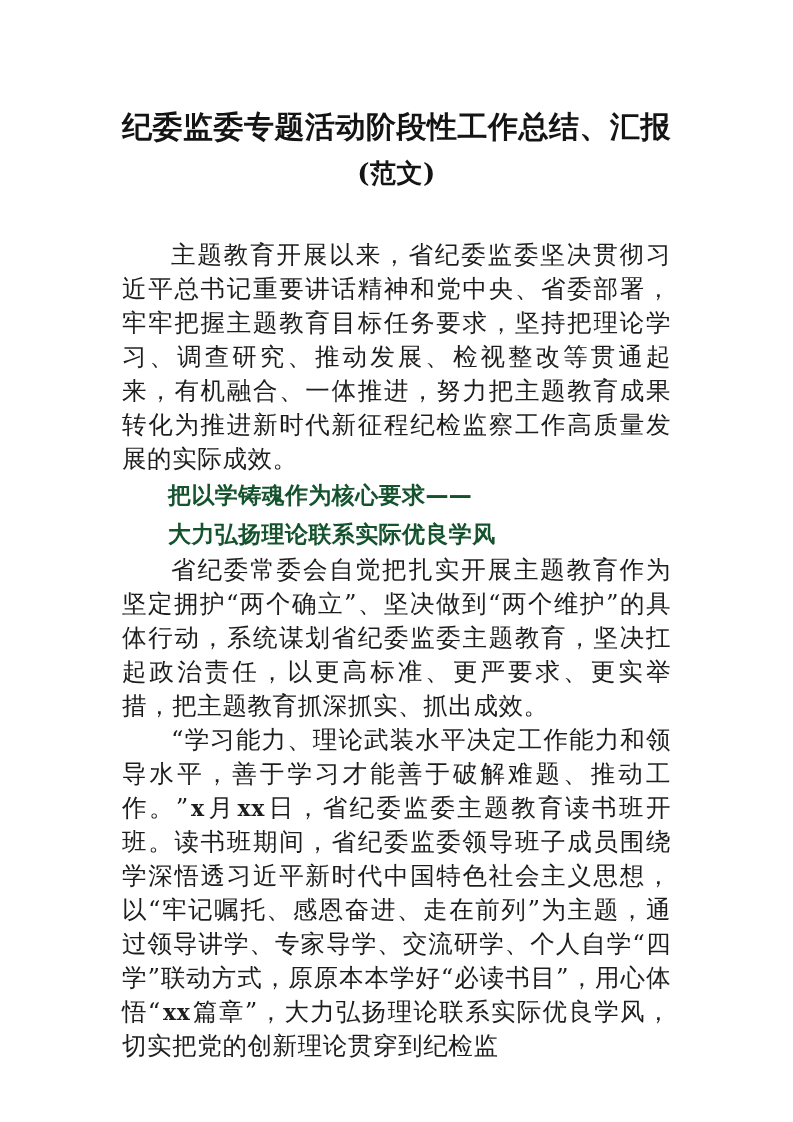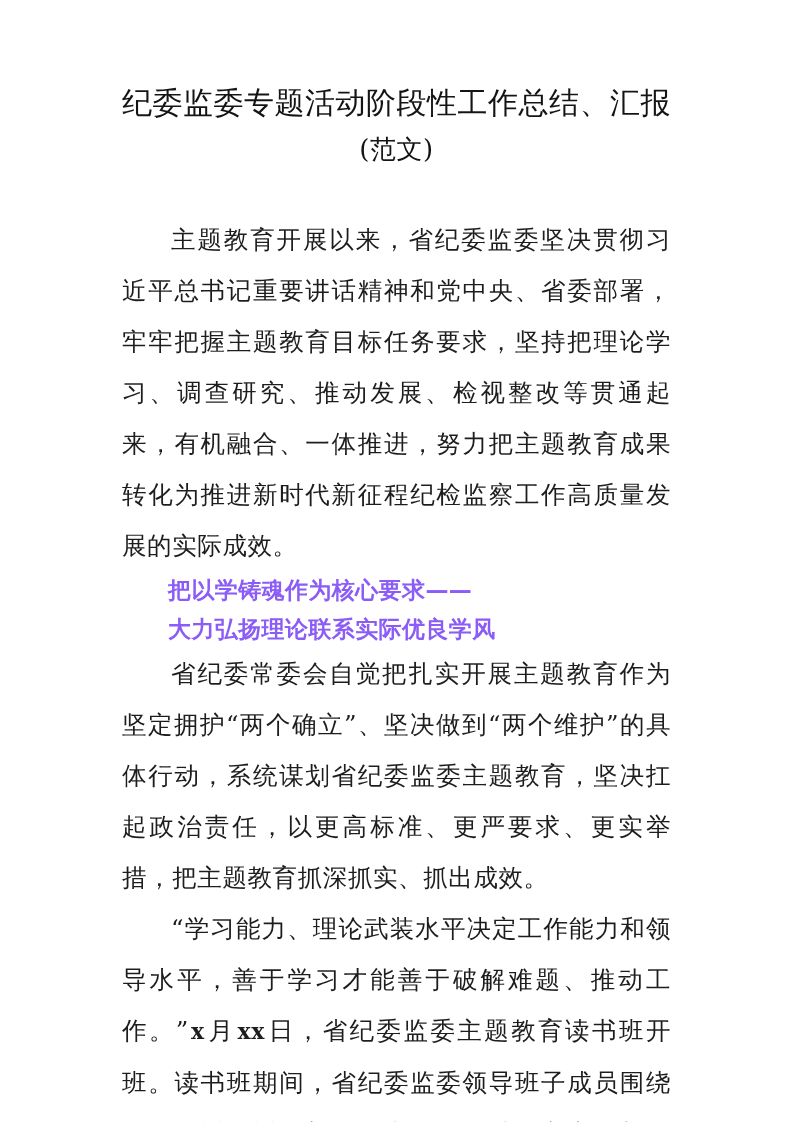--- a/index.html
+++ b/index.html
@@ -24,59 +24,59 @@
     width: 793px;
     height: 1122px;
     background: #ffffff;
     box-sizing: border-box;
     padding: 0 122px 0 122px;
   }
 
   
   .doc-title {
     margin: 0;
-    padding-top: 80px;
+    padding-top: 104px;
     text-align: center;
     font-family: "DejaVu Serif", "Liberation Serif", serif;
     font-size: 30px;
-    font-weight: 400;
+    font-weight: 700;
     line-height: 46px;
     letter-spacing: 0.5px;
     color: #141414;
   }
   .doc-title .t-line { display: block; white-space: nowrap; }
   .doc-title .t-line-2 { font-size: 26px; }
 
   
   .body-block {
     margin-top: 42px;
   }
 
   p.para {
     margin: 0;
     font-family: "DejaVu Serif", "Liberation Serif", serif;
     font-size: 24.5px;
-    line-height: 51px;
+    line-height: 34px;
     text-align: justify;
     text-justify: inter-ideograph;
     text-indent: 2em;
     letter-spacing: 0.6px;
     color: #1d1d1d;
     font-weight: 400;
   }
 
   h2.sub-head {
     margin: 0;
     font-family: "DejaVu Sans", "Liberation Sans", sans-serif;
     font-size: 23px;
     line-height: 38.6px;
     font-weight: 700;
     text-indent: 2em;
     letter-spacing: 0.4px;
-    color: #8b5cf6;
+    color: #14532d;
     white-space: nowrap;
   }
 
   .lat {
     font-family: "DejaVu Serif", "Liberation Serif", serif;
     font-weight: 700;
     font-size: 22px;
     padding: 0 2px;
   }
 </style>

